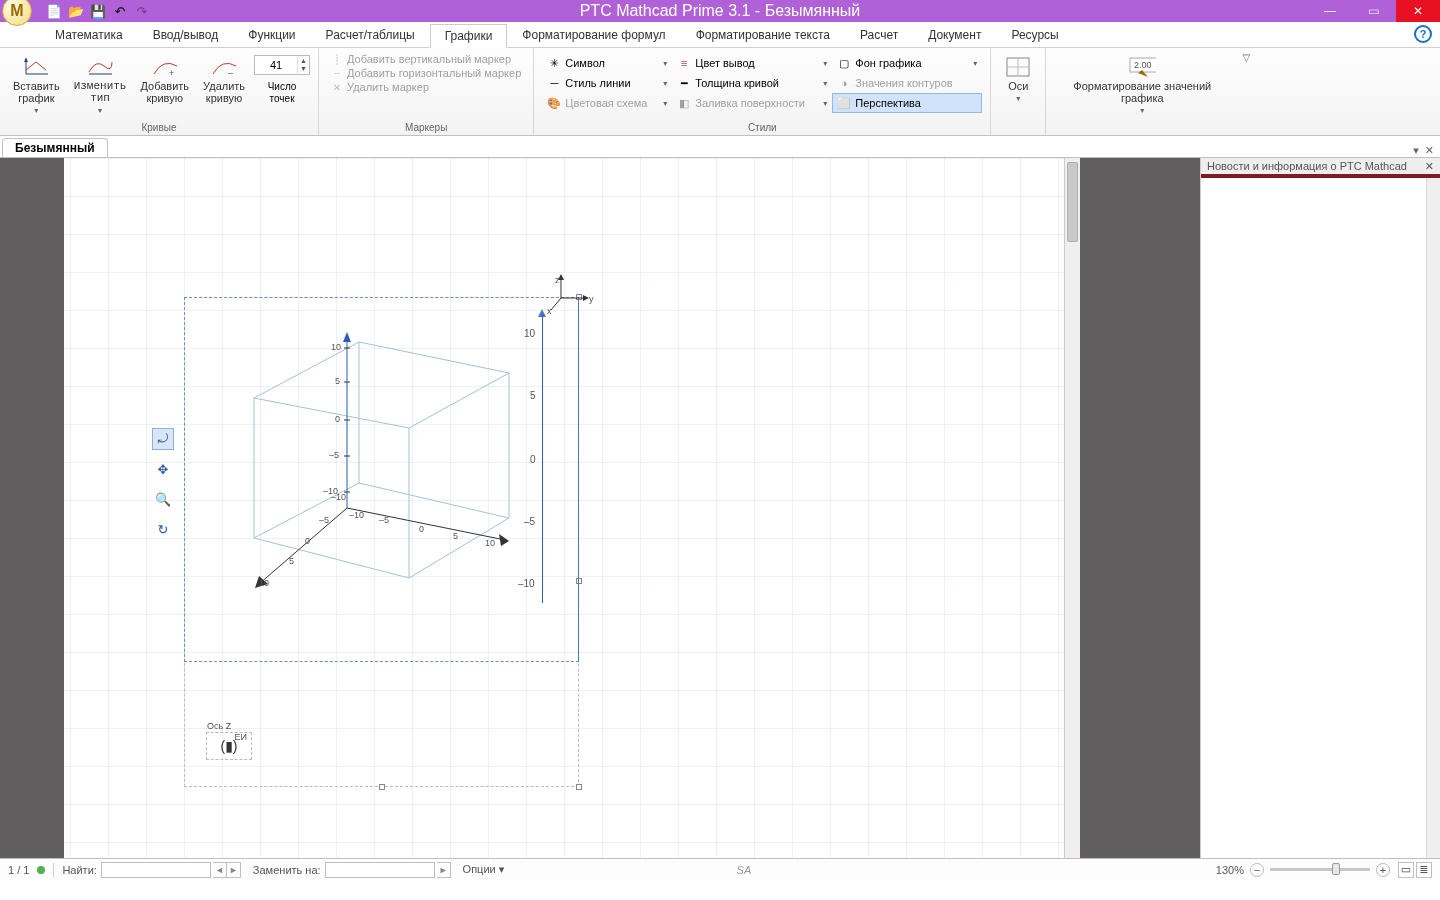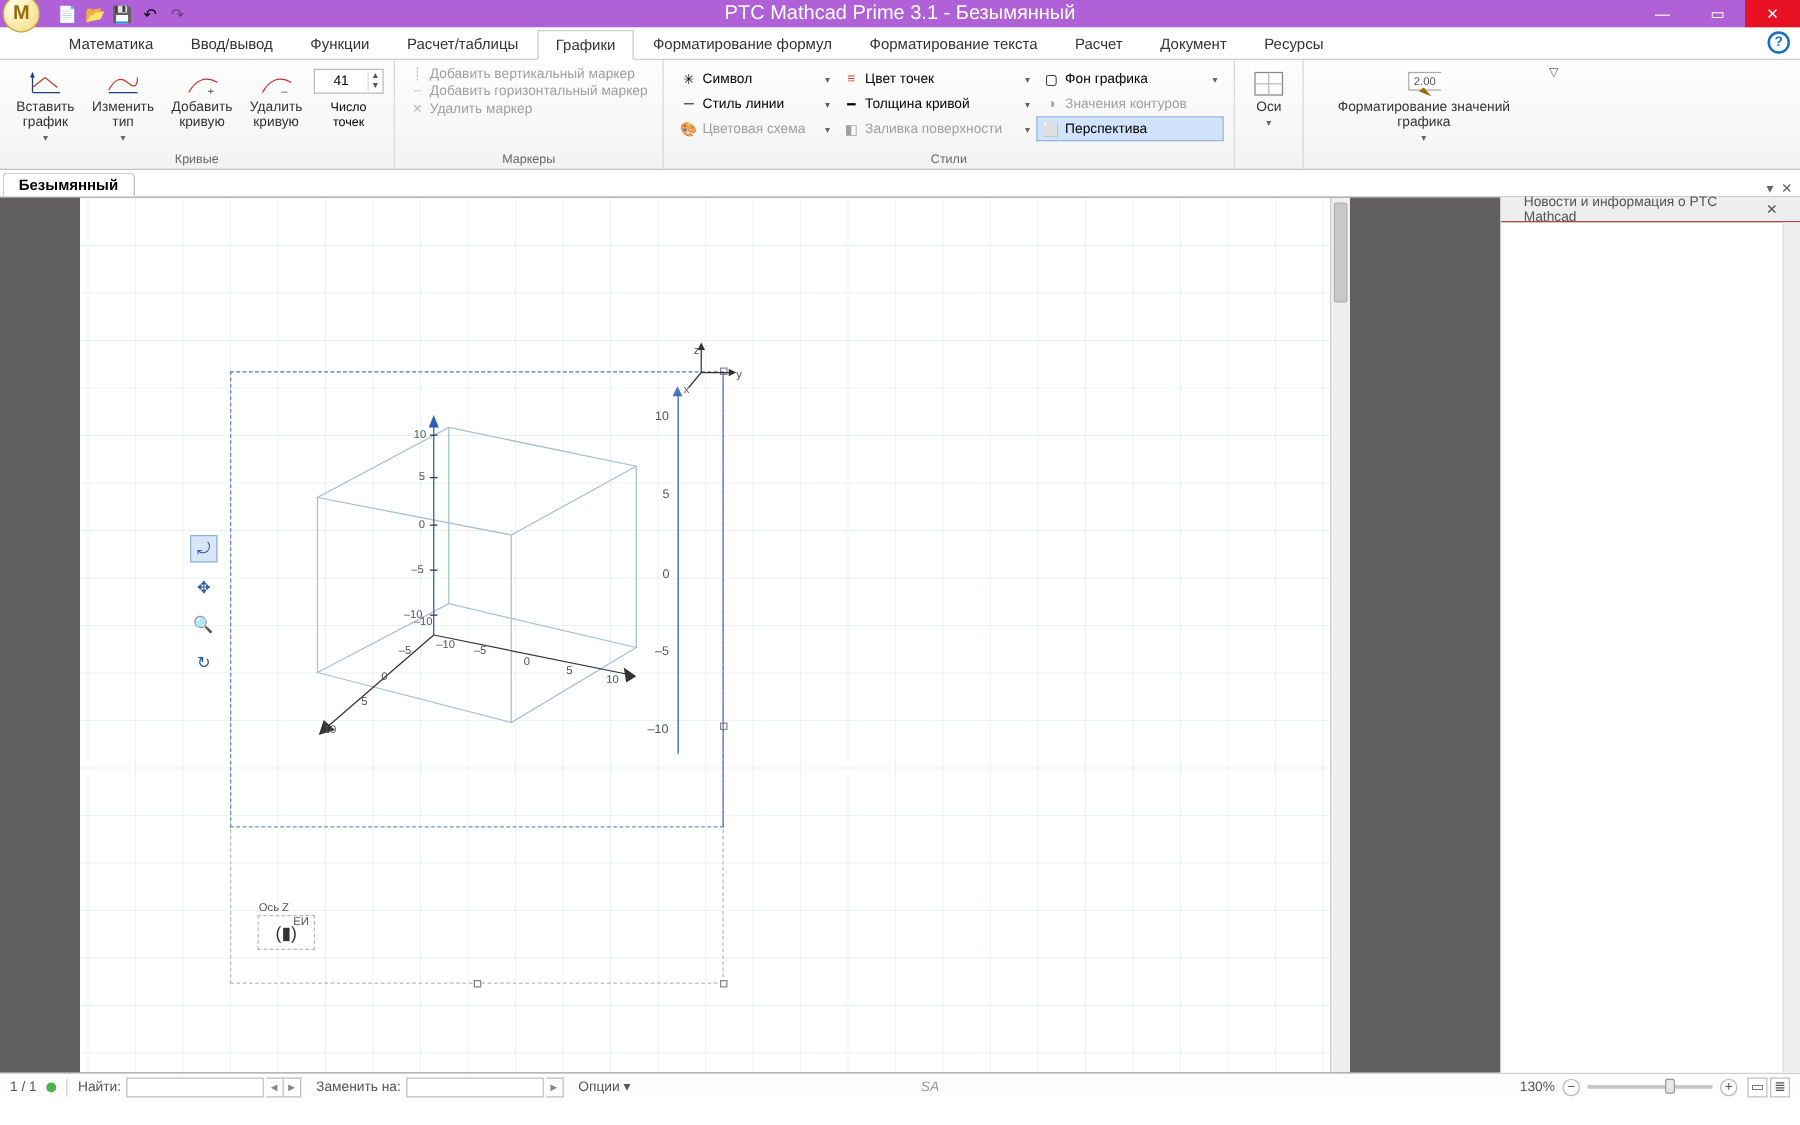--- a/index.html
+++ b/index.html
@@ -56,21 +56,21 @@
 .page { width:1000px; height:100%; background:#fff; margin-left:64px; position:relative;
   background-image:
     linear-gradient(to right, rgba(180,200,220,0.25) 1px, transparent 1px),
     linear-gradient(to bottom, rgba(180,200,220,0.25) 1px, transparent 1px);
   background-size: 38px 38px;
   background-position: 120px 0;
 }
 .scrollbar-v { width:16px; background:#efefef; border-left:1px solid #ccc; position:relative;}
 .scrollbar-v .thumb { position:absolute; top:4px; left:2px; right:2px; height:80px; background:#c8c8c8; border:1px solid #b0b0b0; border-radius:2px;}
 .news-panel { width:240px; background:#f6f6f6; border-left:1px solid #ccc; display:flex; flex-direction:column;}
-.news-header { height:20px; display:flex; align-items:center; padding:0 18px; font-size:11px; color:#555; background:#eee; border-bottom:1px solid #7f1d1d; justify-content:space-between;}
+.news-header { height:20px; display:flex; align-items:center; padding:0 6px; font-size:11px; color:#555; background:#eee; border-bottom:4px solid #7f1d1d; justify-content:space-between;}
 .news-body { flex:1; background:#fff; position:relative;}
 .news-body .sb { position:absolute; right:0; top:0; bottom:0; width:14px; background:#efefef; border-left:1px solid #ddd;}
 
 
 .plot-region { position:absolute; left:120px; top:120px; width:760px; height:510px;}
 .plot-border-dashed { position:absolute; left:0; top:19px; width:395px; height:365px; border:1px dashed #6a8fc4; border-right:1px solid #4a78c0;}
 .resize-handle { position:absolute; width:6px; height:6px; background:#fff; border:1px solid #888;}
 .plot-select-outer { position:absolute; left:0; top:19px; width:395px; height:490px; border:1px dashed #bbb; pointer-events:none;}
 .plot-tools { position:absolute; left:-32px; top:150px; display:flex; flex-direction:column; gap:8px;}
 .ptool { width:22px; height:22px; border:1px solid #cfd6dd; background:#fbfdff; display:flex; align-items:center; justify-content:center; font-size:13px; color:#2b5a9a; cursor:pointer;}
@@ -156,21 +156,21 @@
 график</div>
         <div style="font-size:8px;color:#666;">▾</div>
       </div>
       <div class="big-btn">
         <div class="ico">
             <svg width="28" height="22">
               <path d="M3 16 Q10 3 18 10 T26 6" stroke="#c0392b" fill="none"></path>
               <line x1="3" y1="18" x2="26" y2="18" stroke="#1f3f77"></line>
             </svg>
           </div>
-        <div class="txt" style="white-space:pre-line;">Изменить
+        <div class="txt" style="white-space:pre-line;font-family:Liberation Mono, monospace;">Изменить
 тип</div>
         <div style="font-size:8px;color:#666;">▾</div>
       </div>
       <div class="big-btn">
         <div class="ico">
             <svg width="28" height="22">
               <path d="M3 18 Q12 2 26 10" stroke="#c0392b" fill="none"></path>
               <text x="18" y="20" font-size="12" fill="#2a7a2a">+</text>
             </svg>
           </div>
@@ -225,21 +225,21 @@
   <div class="rgroup">
     <div class="body" style="flex-direction:column;">
       <div class="styles-grid" style="grid-template-columns:130px 160px 150px;">
         <div class="style-item">
             <span class="si">✳</span>
             <span class="lbl">Символ</span>
             <span class="dd">▾</span>
           </div>
         <div class="style-item">
             <span class="si" style="color:#c0392b;">≡</span>
-            <span class="lbl">Цвет точек</span>
+            <span class="lbl">Цвет вывод</span>
             <span class="dd">▾</span>
           </div>
         <div class="style-item">
             <span class="si">▢</span>
             <span class="lbl">Фон графика</span>
             <span class="dd">▾</span>
           </div>
 
         <div class="style-item">
             <span class="si">─</span>

